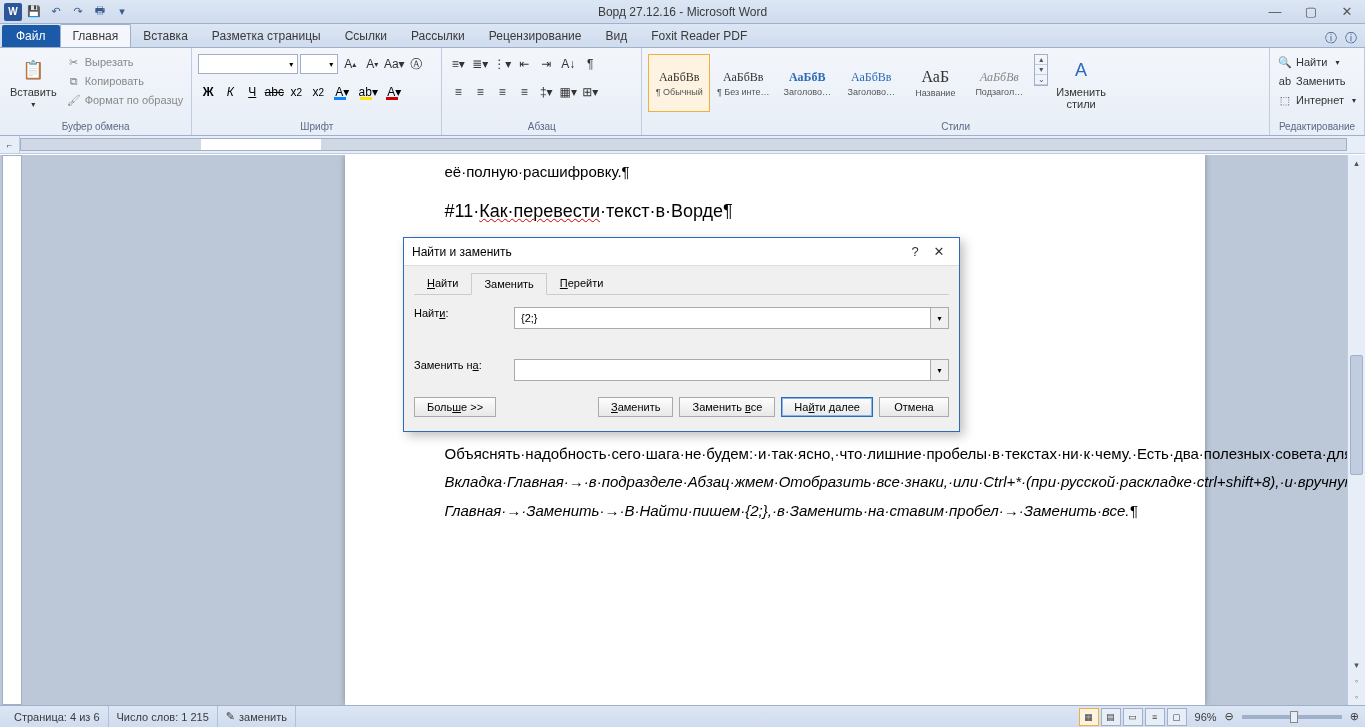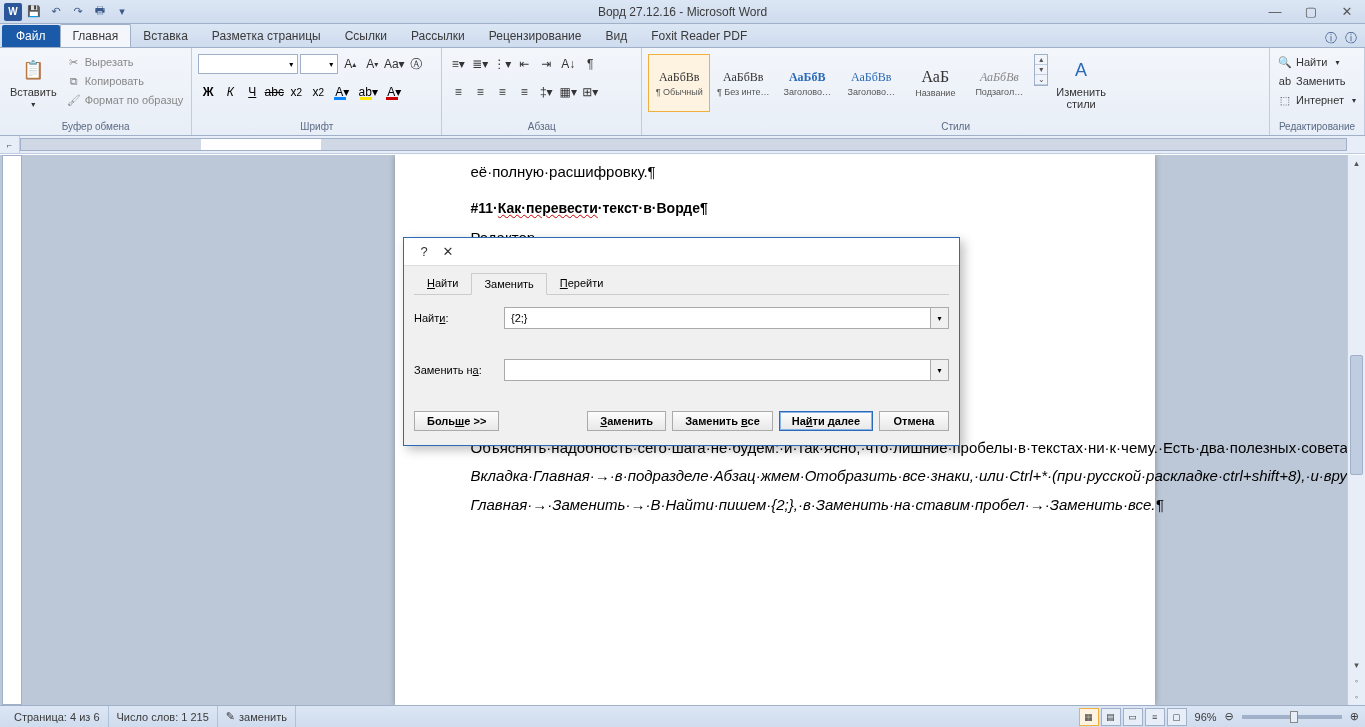--- a/index.html
+++ b/index.html
@@ -63,23 +63,23 @@
 .ruler-bar { height: 18px; background: #e8eef7; border-bottom: 1px solid #c0cde0; position: relative; display: flex; }
 .ruler-corner { width: 20px; height: 18px; border-right: 1px solid #c0cde0; display: flex; align-items: center; justify-content: center; font-size: 9px; color: #555; }
 .h-ruler { flex: 1; position: relative; background: #fff; margin: 2px 18px 2px 0; border: 1px solid #a0b0c8; overflow: hidden; }
 .ruler-shade { position: absolute; top: 0; bottom: 0; background: #d0d8e6; }
 
 
 .doc-area { position: absolute; top: 155px; left: 0; right: 0; bottom: 22px; background: #bcc8d8; display: flex; }
 .v-ruler { width: 20px; background: #fff; border: 1px solid #a0b0c8; margin: 0 0 0 2px; position: relative; }
 .v-ruler-shade { position: absolute; left: 0; right: 0; background: #d0d8e6; }
 .page-wrap { flex: 1; overflow: auto; display: flex; justify-content: center; }
-.page { background: #fff; width: 760px; margin-left: 180px; box-shadow: 0 0 6px rgba(0,0,0,0.3); padding: 0 76px 40px; font-family: 'Times New Roman', serif; font-size: 15px; color: #000; line-height: 1.5; }
+.page { background: #fff; width: 860px; margin-left: 180px; box-shadow: 0 0 6px rgba(0,0,0,0.3); padding: 0 100px 40px; font-family: 'Times New Roman', serif; font-size: 15px; color: #000; line-height: 1.5; }
 .page p { margin: 6px 0; }
-.page .heading { font-weight: bold; font-size: 14px; margin: 14px 0 8px; }
+.page .heading { font-weight: normal; font-size: 18px; margin: 14px 0 8px; }
 .page .italic { font-style: italic; }
 .squiggle { text-decoration: underline wavy #c00; text-decoration-thickness: 1px; }
 .scrollbar-v { width: 18px; background: #e8eef7; border-left: 1px solid #c0cde0; position: relative; }
 .scroll-thumb { position: absolute; left: 2px; right: 2px; top: 200px; height: 120px; background: #c0cde0; border: 1px solid #a0b0c8; border-radius: 2px; }
 .scroll-arrow { position: absolute; left: 0; right: 0; height: 16px; display: flex; align-items: center; justify-content: center; font-size: 9px; color: #555; }
 
 
 .statusbar { position: absolute; bottom: 0; left: 0; right: 0; height: 22px; background: linear-gradient(#dce6f4, #cfdcee); border-top: 1px solid #a0b0c8; display: flex; align-items: center; font-size: 11px; color: #3a3a3a; padding: 0 6px; }
 .status-item { padding: 0 8px; border-right: 1px solid #b0c0d8; height: 100%; display: flex; align-items: center; gap: 4px; }
 .status-right { margin-left: auto; display: flex; align-items: center; gap: 2px; }
@@ -90,25 +90,25 @@
 
 
 .dialog { position: absolute; left: 403px; top: 237px; width: 557px; background: #fff; border: 1px solid #2a6ab8; box-shadow: 4px 4px 10px rgba(0,0,0,0.25); z-index: 100; }
 .dialog-title { height: 28px; display: flex; align-items: center; padding: 0 8px; font-size: 12px; border-bottom: 1px solid #ddd; }
 .dialog-title-text { flex: 1; }
 .dialog-title .dbtn { width: 24px; height: 24px; display: flex; align-items: center; justify-content: center; font-size: 13px; color: #333; }
 .dialog-body { padding: 0 10px 14px; background: #f0f0f0; }
 .dialog-tabs { display: flex; border-bottom: 1px solid #ccc; background: #f0f0f0; padding-top: 6px; }
 .dialog-tab { padding: 4px 12px; font-size: 11px; border: 1px solid transparent; cursor: pointer; }
 .dialog-tab.active { background: #f0f0f0; border: 1px solid #ccc; border-bottom-color: #f0f0f0; position: relative; top: 1px; }
-.dialog-row { display: flex; align-items: center; margin: 12px 0; gap: 12px; }
+.dialog-row { display: flex; align-items: flex-start; margin: 12px 0; gap: 22px; }
 .dialog-row label { width: 78px; font-size: 11px; }
 .dialog-input { flex: 1; height: 22px; border: 1px solid #aaa; background: #fff; display: flex; align-items: center; padding: 0 6px; font-size: 11px; position: relative; }
 .dialog-input .dd { position: absolute; right: 0; top: 0; bottom: 0; width: 18px; border-left: 1px solid #aaa; display: flex; align-items: center; justify-content: center; font-size: 8px; background: #f0f0f0; }
-.dialog-buttons { display: flex; justify-content: space-between; margin-top: 30px; font-weight: bold; }
+.dialog-buttons { display: flex; justify-content: space-between; margin-top: 16px; }
 .dialog-buttons-left { display: flex; }
 .dialog-buttons-right { display: flex; gap: 6px; }
 .dbutton { padding: 3px 12px; font-size: 11px; background: linear-gradient(#fdfdfd,#e8e8e8); border: 1px solid #aaa; min-width: 70px; text-align: center; cursor: pointer; }
 .dbutton.primary { border: 1px solid #2a6ab8; box-shadow: 0 0 0 1px #8ab4e8 inset; text-align: right; }
 </style>
 </head>
 <body>
 
 <div class="titlebar">
   <div class="qat">
@@ -323,20 +323,21 @@
     <div class="scroll-arrow" style="top:0">▴</div>
     <div class="scroll-thumb"></div>
     <div class="scroll-arrow" style="bottom:32px">▾</div>
     <div class="scroll-arrow" style="bottom:16px">◦</div>
     <div class="scroll-arrow" style="bottom:0">◦</div>
   </div>
 </div>
 
 <div class="dialog">
   <div class="dialog-title">
+    <span class="dialog-title-text">Найти и заменить</span>
     <span class="dbtn">?</span>
     <span class="dbtn">✕</span>
   </div>
   <div class="dialog-body">
     <div class="dialog-tabs">
       <div class="dialog-tab"><span style="text-decoration:underline">Н</span><span>айти</span></div>
       <div class="dialog-tab active">Заменить</div>
       <div class="dialog-tab"><span style="text-decoration:underline">П</span><span>ерейти</span></div>
     </div>
     <div class="dialog-row">

